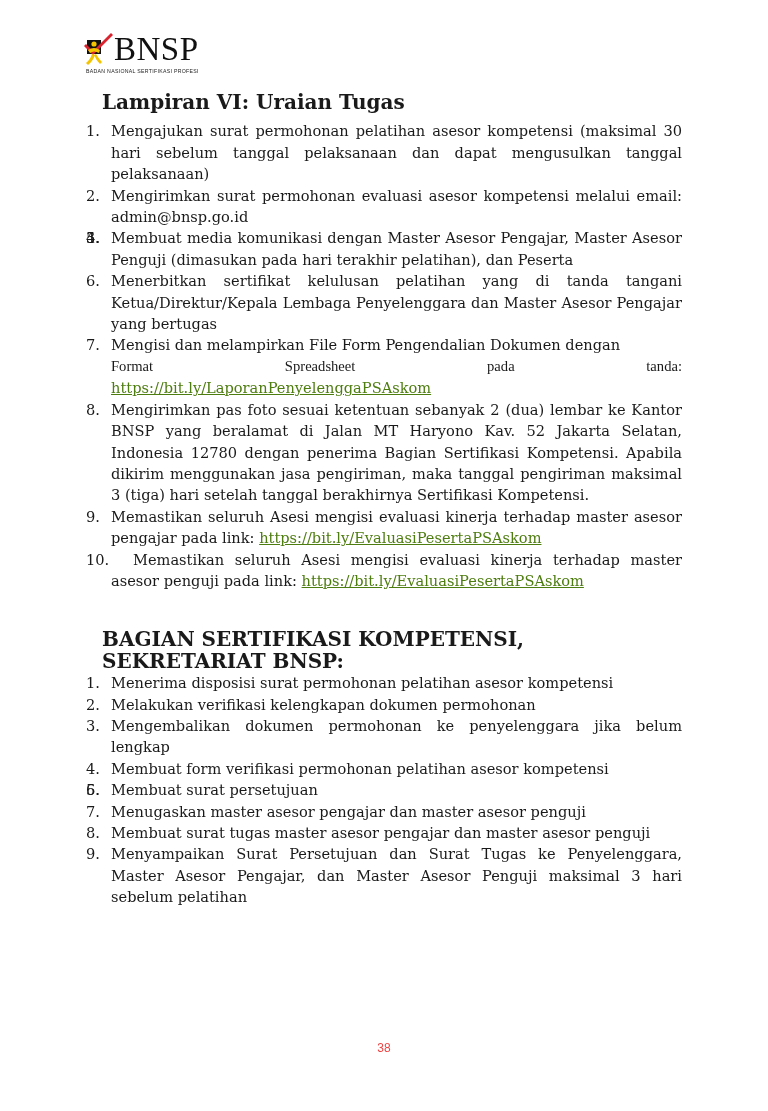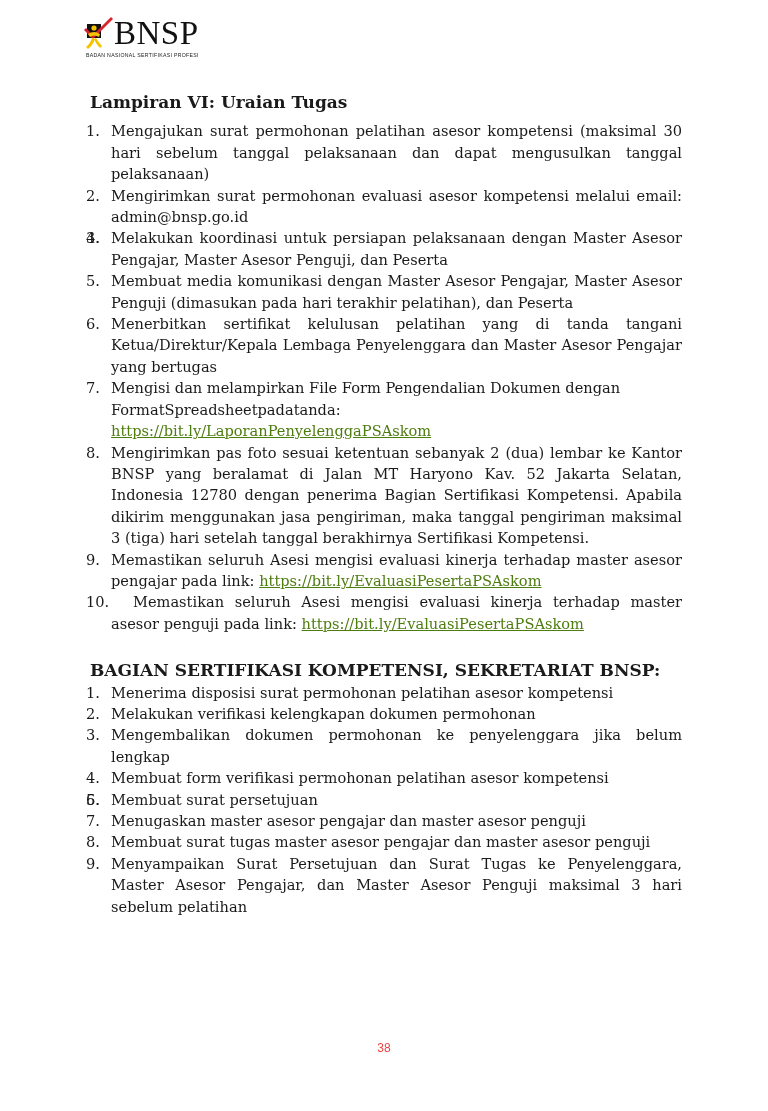--- a/index.html
+++ b/index.html
@@ -1,32 +1,32 @@
 <!DOCTYPE html>
 <html><head>
 <meta charset="utf-8">
 <style>
   html, body { margin: 0; padding: 0; background: #ffffff; }
   body { width: 768px; height: 1111px; position: relative; overflow: hidden; }
   .page { position: absolute; left: 0; top: 0; width: 768px; height: 1111px; background: #fff; }
-  .logo { position: absolute; left: 84px; top: 14px; width: 130px; height: 46px; }
+  .logo { position: absolute; left: 84px; top: 30px; width: 130px; height: 46px; }
   .logo-mark { position: absolute; left: 0; top: 2px; width: 30px; height: 36px; }
   .logo-text { position: absolute; left: 30px; top: 0px; font-family: "Liberation Serif", serif; font-size: 33px; color: #111; letter-spacing: 0.5px; line-height: 38px; }
   .logo-sub { position: absolute; left: 2px; top: 38px; font-family: "Liberation Sans", sans-serif; font-size: 5.2px; color: #222; letter-spacing: 0.3px; white-space: nowrap; }
   .content { position: absolute; left: 86px; top: 90px; width: 596px; font-family: "DejaVu Serif", serif; font-size: 14.6px; line-height: 21.4px; color: #1a1a1a; }
-  .heading { font-weight: bold; font-size: 17px; margin: 4px; }
+  .heading { font-weight: bold; font-size: 20px; margin: 16px; }
   .h-title { margin-top: 2px; margin-bottom: 7px; }
   .h-sec { margin-bottom: 0; }
   ol.items { list-style: none; margin: 0; padding: 0; }
   ol.items li { position: relative; padding-left: 25px; text-align: justify; text-align-last: left; }
   ol.items li .num { position: absolute; left: 0; top: 0; }
   ol.items li.wide { padding-left: 25px; }
   ol.items li.wide .first { text-indent: 22px; }
   .link { color: #4d7c0f; text-decoration: underline; }
-  .spaced { display: flex; justify-content: flex-start; }
+  .spaced { display: flex; justify-content: space-between; font-family: Liberation Serif, serif; }
   .gap { height: 22px; }
   .page-num { position: absolute; left: 0; width: 768px; top: 1041px; text-align: center; font-family: "Liberation Sans", sans-serif; font-size: 12px; color: #ef4444; }
 </style>
 </head>
 <body>
 
 <div class="page">
 
   <div class="logo">
     <svg class="logo-mark" viewBox="0 0 30 36">
@@ -51,21 +51,20 @@
       </li>
       <li>
         <span class="num">2.</span>
         <span>Mengirimkan surat permohonan evaluasi asesor kompetensi melalui email: admin@bnsp.go.id</span>
       </li>
       <li>
         <span class="num">3.</span>
       </li>
       <li>
         <span class="num">4.</span>
-        <span>Melakukan koordinasi untuk persiapan pelaksanaan dengan Master Asesor Pengajar, Master Asesor Penguji, dan Peserta</span>
       </li>
       <li>
         <span class="num">5.</span>
         <span>Membuat media komunikasi dengan Master Asesor Pengajar, Master Asesor Penguji (dimasukan pada hari terakhir pelatihan), dan Peserta</span>
       </li>
       <li>
         <span class="num">6.</span>
         <span>Menerbitkan sertifikat kelulusan pelatihan yang di tanda tangani Ketua/Direktur/Kepala Lembaga Penyelenggara dan Master Asesor Pengajar yang bertugas</span>
       </li>
       <li>

